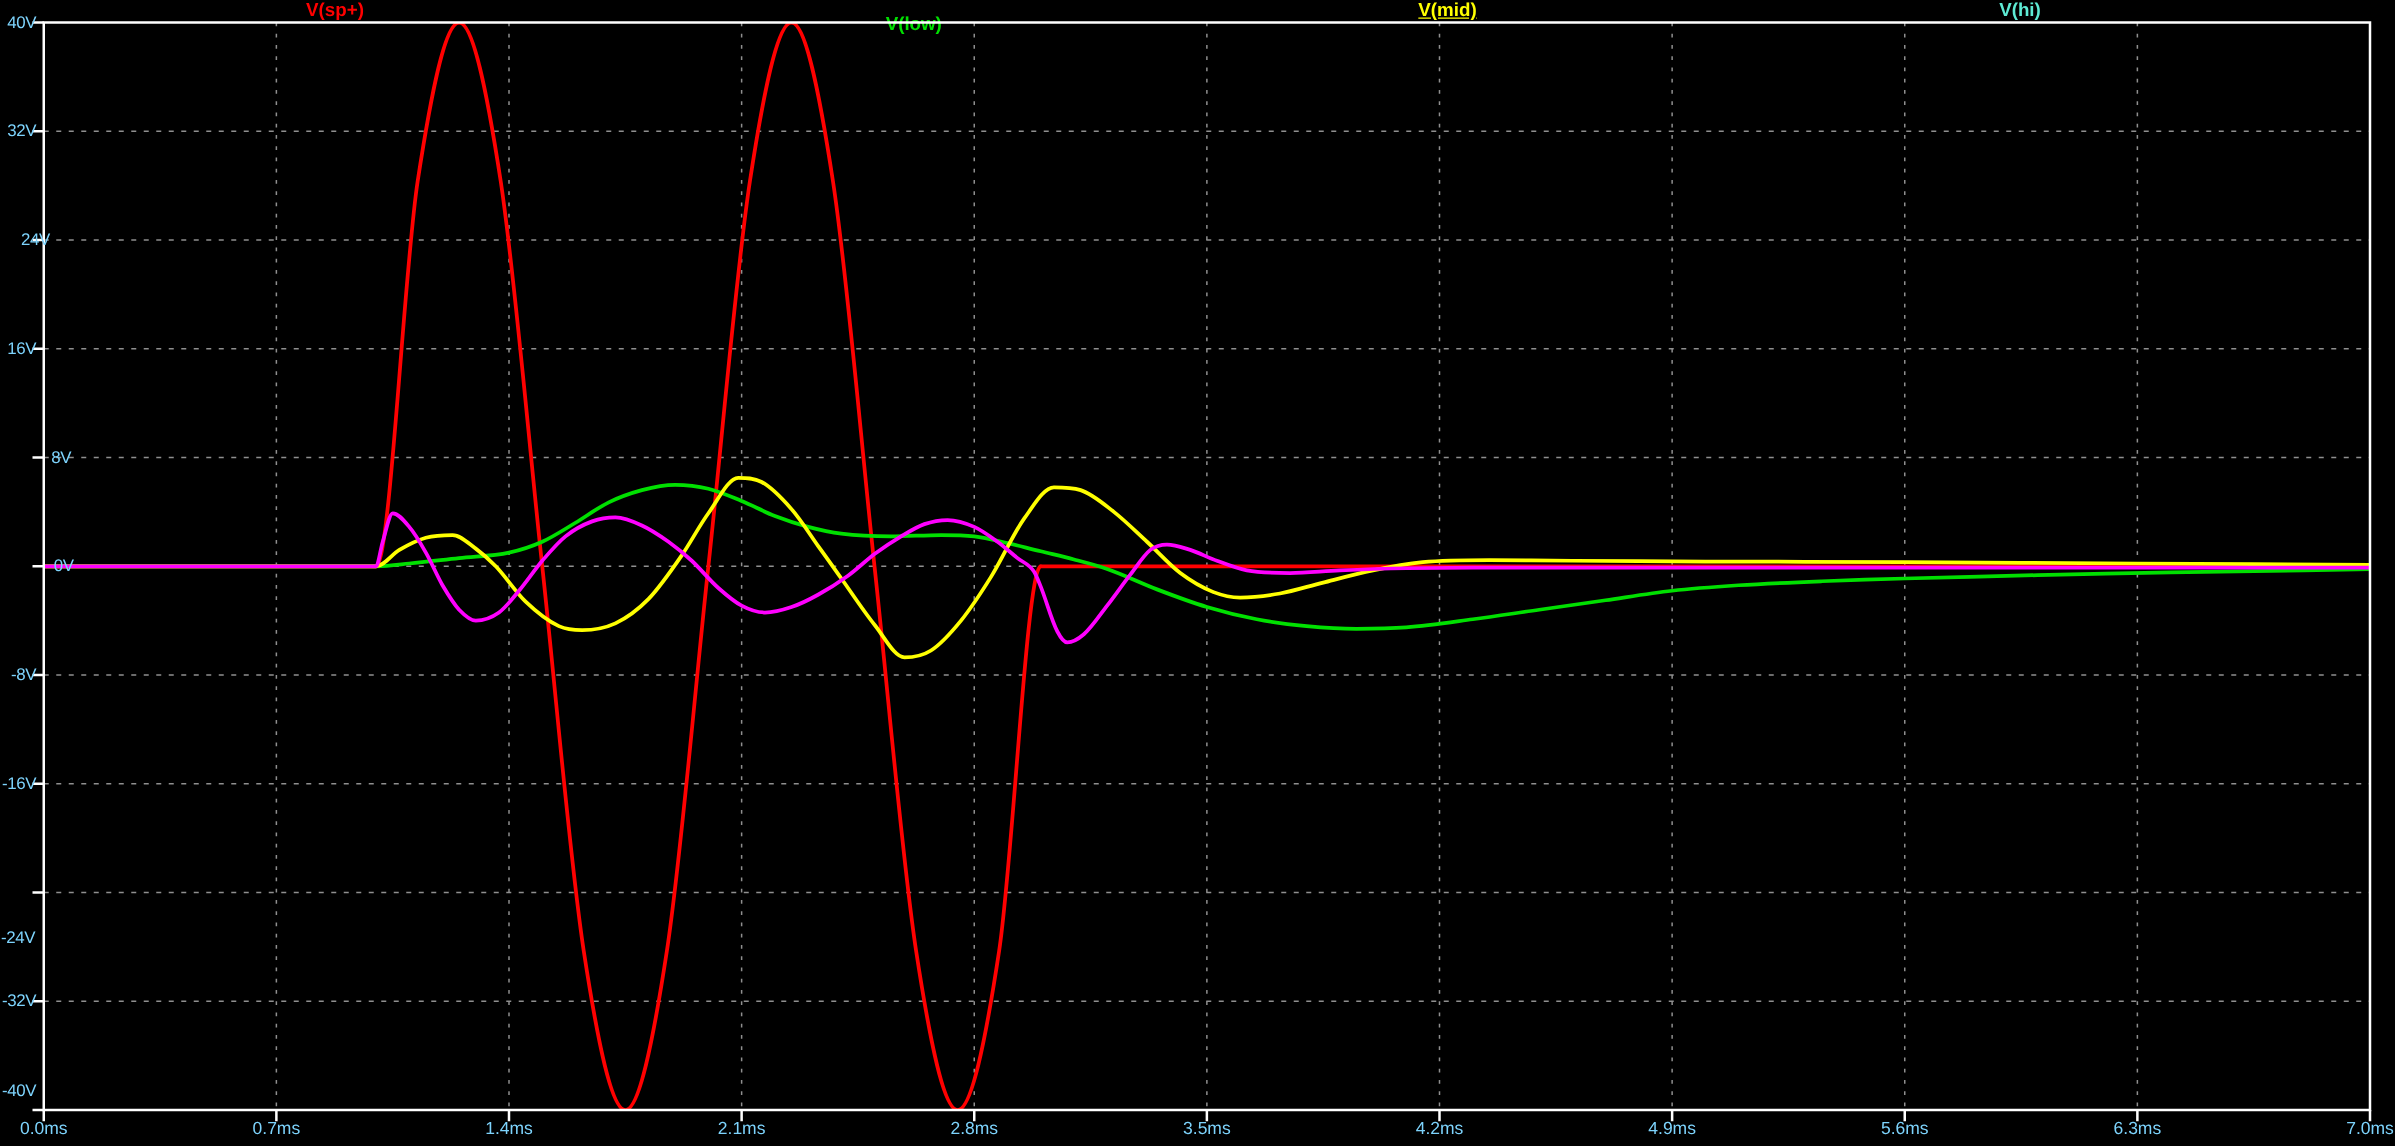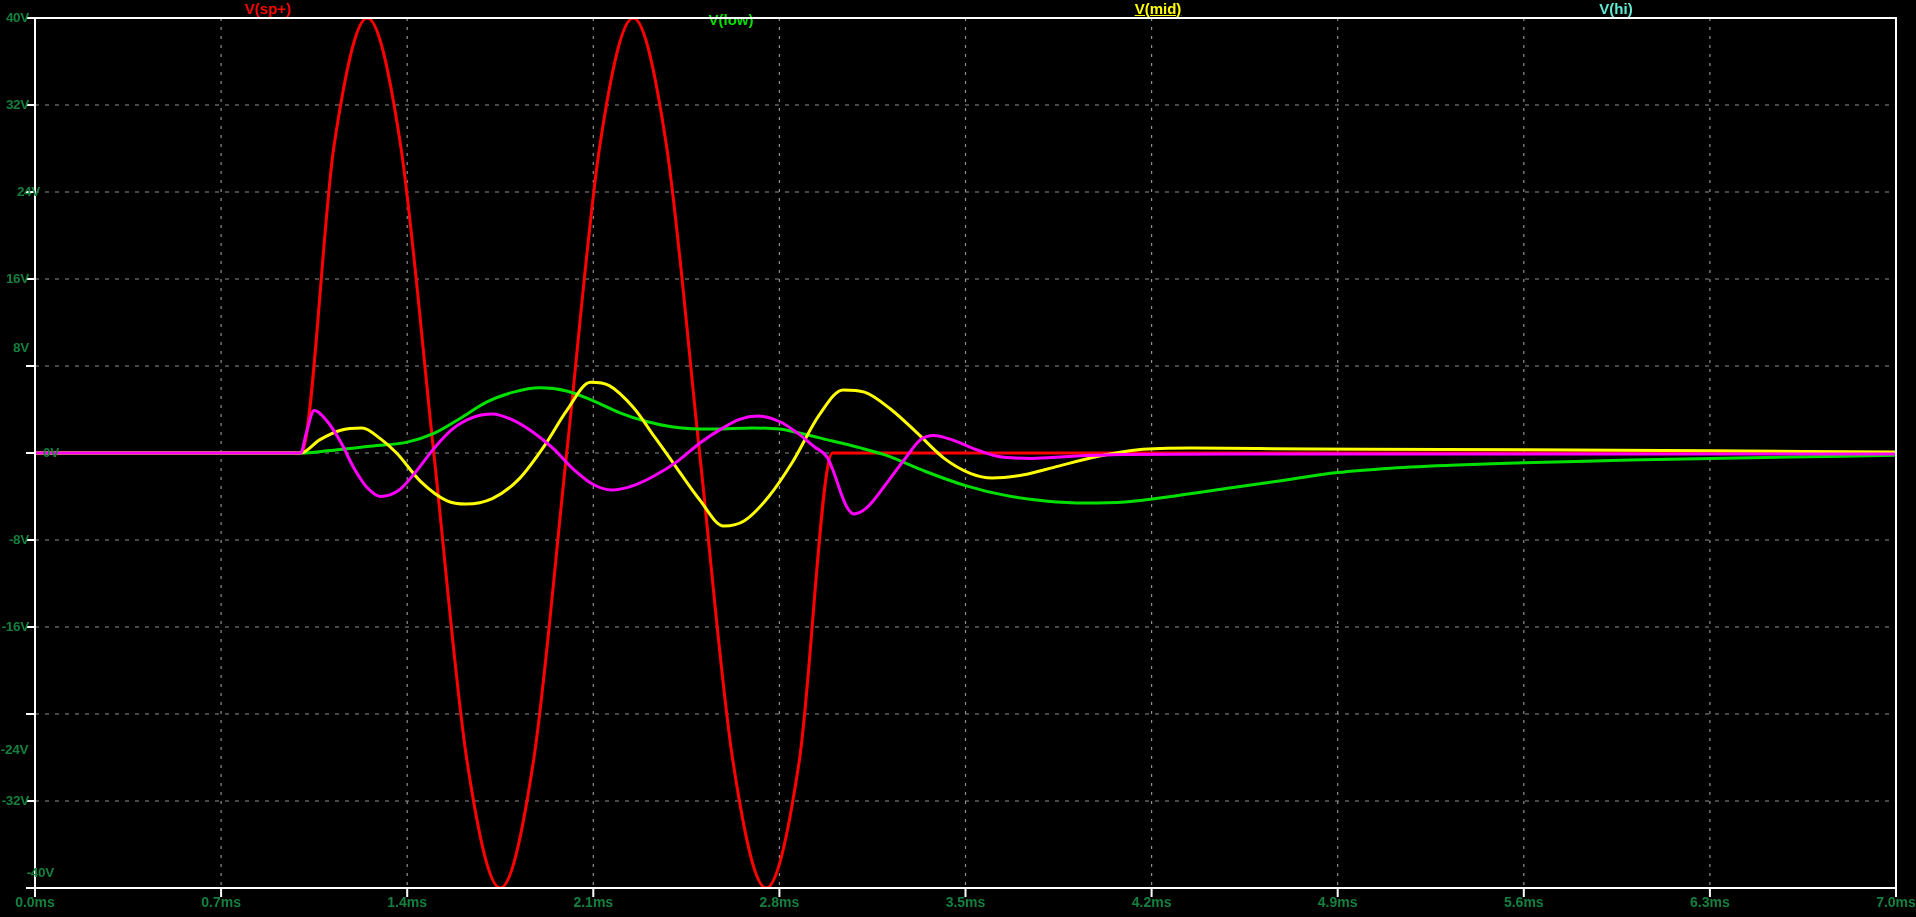--- a/index.html
+++ b/index.html
@@ -3,21 +3,21 @@
 <meta charset="utf-8">
 <style>
   html,body{margin:0;padding:0;background:#000;}
   #stage{position:relative;width:1916px;height:917px;background:#000;overflow:hidden;
          font-family:"Liberation Sans",sans-serif;}
   #legend-bar{position:absolute;left:0;top:0;width:1916px;height:18px;}
   .legend-item{position:absolute;top:0;transform:translateX(-50%);
                font-size:15px;font-weight:bold;line-height:18px;white-space:nowrap;
                letter-spacing:0px;cursor:default;}
   #plot-svg{position:absolute;left:0;top:0;}
-  .tick-label{position:absolute;color:#15803d;font-weight:bold;white-space:nowrap;}
+  .tick-label{position:absolute;color:#7dd3fc;font-weight:normal;white-space:nowrap;}
   .x-tick-label{top:894px;width:72px;margin-left:-36px;text-align:center;font-size:14px;}
   .y-tick-label{left:0;width:29px;text-align:right;font-size:13.5px;height:16px;
                 line-height:16px;margin-top:-8px;letter-spacing:-0.3px;}
 </style>
 </head>
 <body>
 
 <div id="stage">
   <div id="legend-bar">
       <div class="legend-item" style="left: 268px; color: rgb(255, 0, 0);">V(sp+)</div>
@@ -94,21 +94,21 @@
       <div class="tick-label x-tick-label" style="left: 1337.7px;">4.9ms</div>
       <div class="tick-label x-tick-label" style="left: 1523.8px;">5.6ms</div>
       <div class="tick-label x-tick-label" style="left: 1709.9px;">6.3ms</div>
       <div class="tick-label x-tick-label" style="left: 1896px;">7.0ms</div>
     </div>
   <div id="y-labels">
       <div class="tick-label y-tick-label" style="top: 18px;">40V</div>
       <div class="tick-label y-tick-label" style="top: 105px;">32V</div>
       <div class="tick-label y-tick-label" style="top: 192px; padding-left: 11px;">24V</div>
       <div class="tick-label y-tick-label" style="top: 279px;">16V</div>
-      <div class="tick-label y-tick-label" style="top: 348px;">8V</div>
+      <div class="tick-label y-tick-label" style="top: 366px; padding-left: 28px;">8V</div>
       <div class="tick-label y-tick-label" style="top: 453px; padding-left: 30px;">0V</div>
       <div class="tick-label y-tick-label" style="top: 540px;">-8V</div>
       <div class="tick-label y-tick-label" style="top: 627px;">-16V</div>
       <div class="tick-label y-tick-label" style="top: 750px; text-align: center;">-24V</div>
       <div class="tick-label y-tick-label" style="top: 801px;">-32V</div>
-      <div class="tick-label y-tick-label" style="top: 873px; padding-left: 25px;">-40V</div>
+      <div class="tick-label y-tick-label" style="top: 873px;">-40V</div>
     </div>
 </div>
 
 </body></html>

